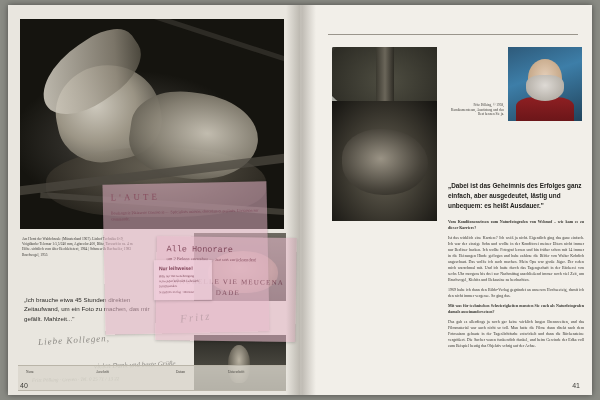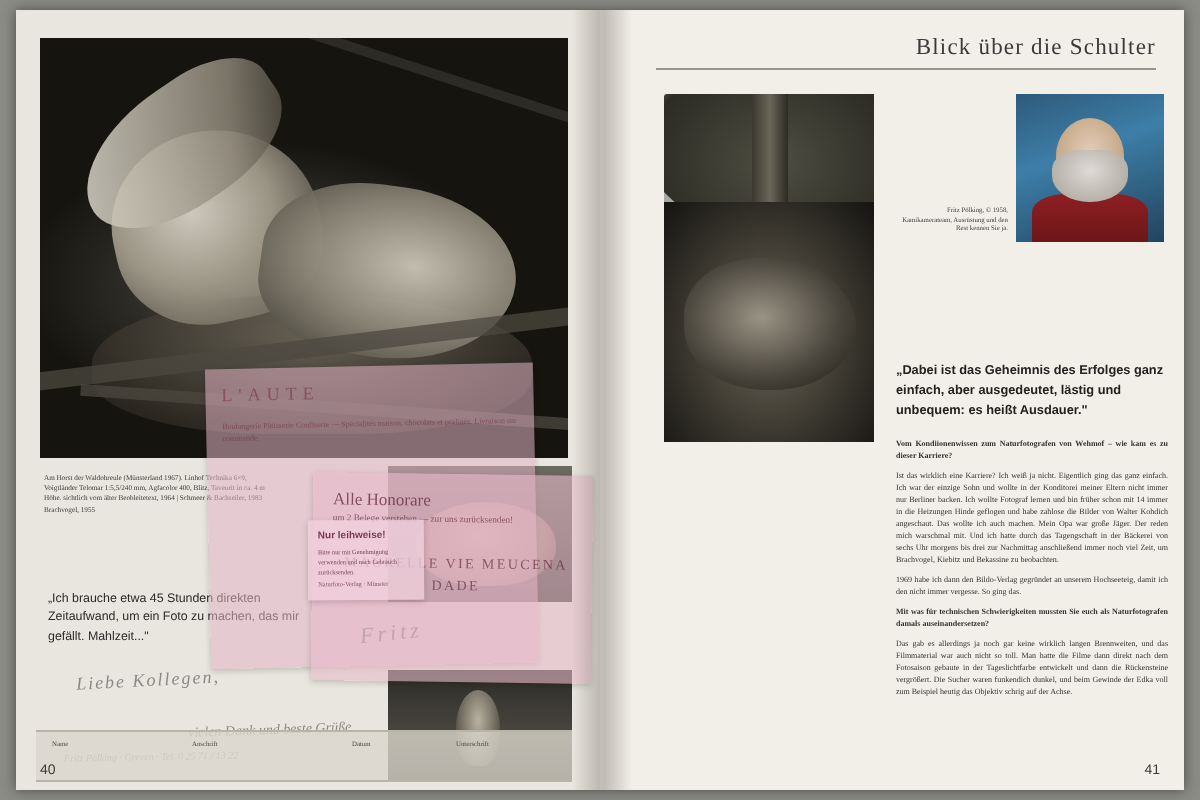--- a/index.html
+++ b/index.html
@@ -284,21 +284,21 @@
     position: absolute;
     left: 8px; top: 26px;
     width: 150px;
     font-size: 4px;
     line-height: 1.5;
     color: rgba(110, 45, 66, 0.6);
   }
   .sheet2-title {
     position: absolute;
     left: 10px; top: 8px;
-    font-family: Liberation Serif, serif;
+    font-family: Liberation Mono, monospace;
     font-size: 8.5px;
     color: rgba(96, 30, 52, 0.72);
   }
   .sheet2-sub {
     position: absolute;
     left: 10px; top: 20px;
     width: 120px;
     font-size: 4.6px;
     line-height: 1.5;
     color: rgba(96, 34, 54, 0.68);
@@ -436,21 +436,20 @@
         <div class="cell" style="left:8px">Name</div>
         <div class="cell" style="left:78px">Anschrift</div>
         <div class="cell" style="left:158px">Datum</div>
         <div class="cell" style="left:210px">Unterschrift</div>
       </div>
 
       <div class="folio folio-left">40</div>
     </div>
 
     <div class="page-right">
-      <div class="chapter-title">Blick über die Schulter</div>
       <div class="folio folio-right">41</div>
     </div>
 
     <div class="title-rule"></div>
 
     <div class="photo-tree">
       <div class="canopy"></div>
       <div class="trunk"></div>
     </div>
 

